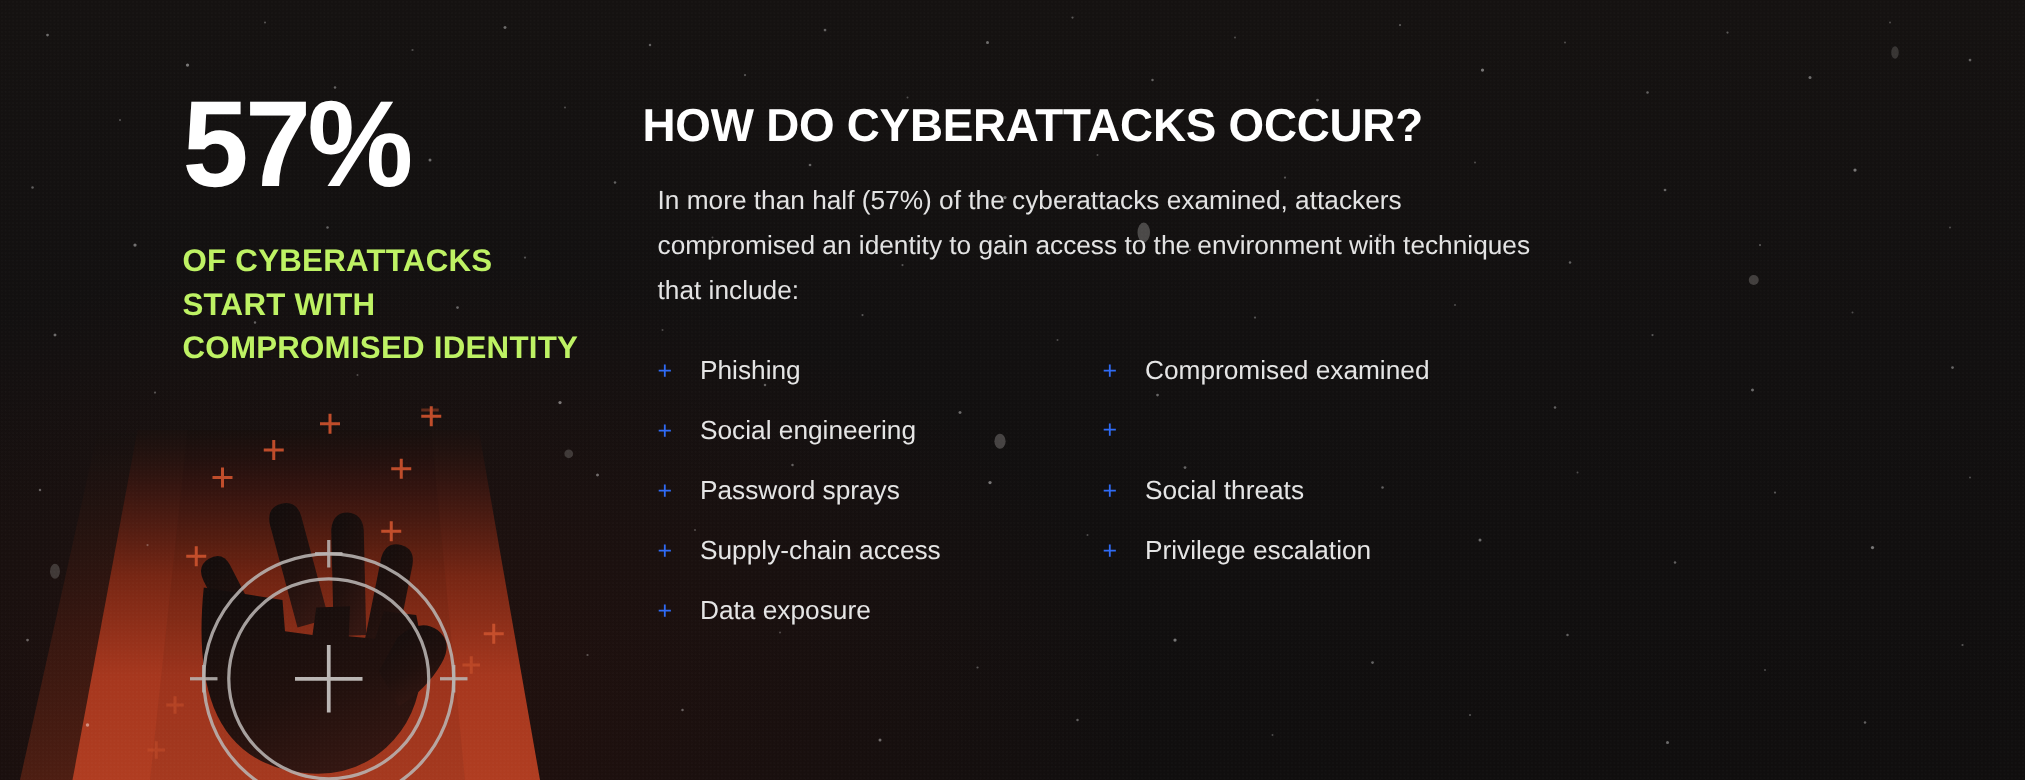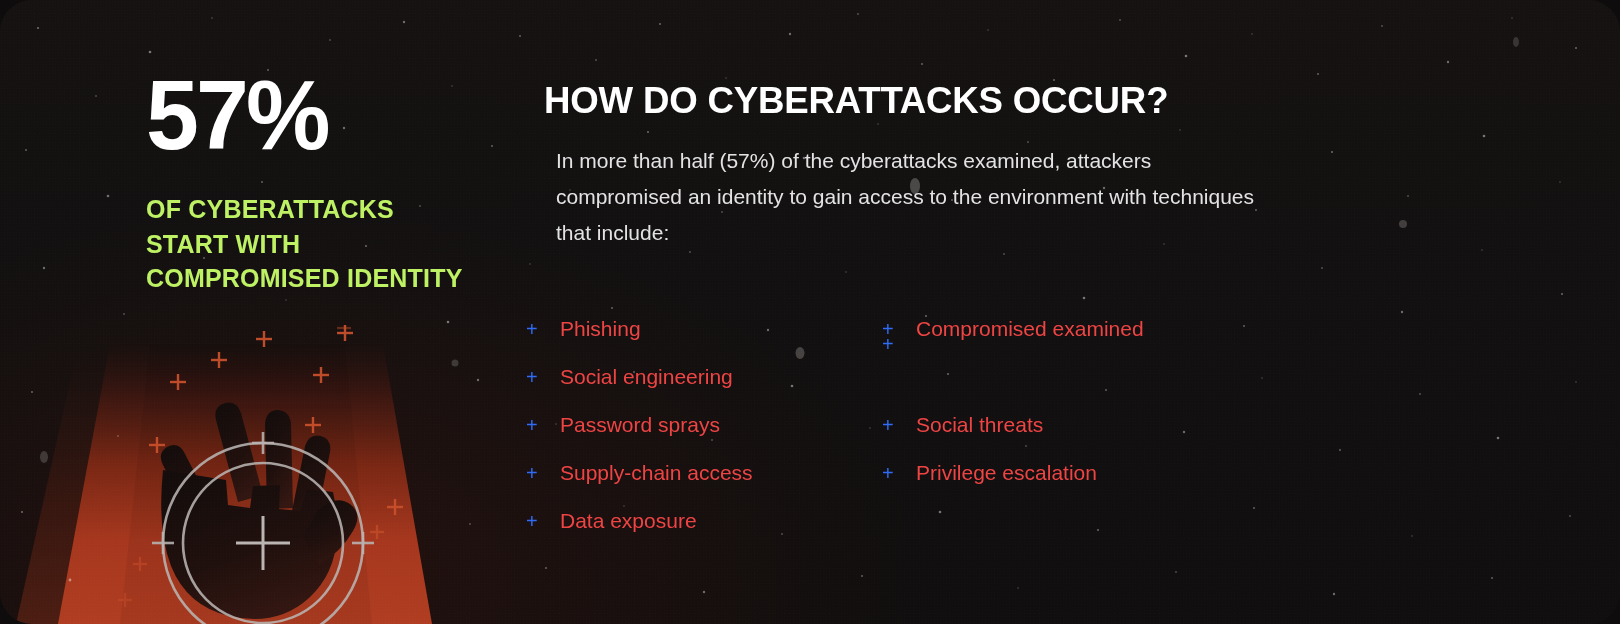--- a/index.html
+++ b/index.html
@@ -13,21 +13,20 @@
     -webkit-font-smoothing: antialiased;
   }
 
   #infographic {
     position: relative;
     width: 1620px;
     height: 624px;
     overflow: hidden;
     background-color: #141111;
     isolation: isolate;
-    border-radius: 32px;
   }
 
   
   .bg-base {
     position: absolute;
     inset: 0;
     background:
       radial-gradient(ellipse 900px 520px at 18% 92%, rgba(120,28,12,0.18), rgba(0,0,0,0) 70%),
       linear-gradient(180deg, #151211 0%, #121010 45%, #100e0e 100%);
     z-index: 0;
@@ -95,21 +94,21 @@
     line-height: 1.38;
     font-weight: 700;
     letter-spacing: 0.2px;
     color: #bef264;
     text-transform: uppercase;
     max-width: 330px;
   }
 
   .right-col {
     position: absolute;
-    left: 544px;
+    left: 514px;
     top: 82px;
     width: 1020px;
   }
   .headline {
     margin: 0;
     font-size: 37px;
     line-height: 1.05;
     font-weight: 700;
     letter-spacing: -0.2px;
     color: #ffffff;
@@ -150,24 +149,23 @@
     width: 34px;
     color: #2f6bf5;
     font-size: 20px;
     font-weight: 500;
     line-height: 1;
     user-select: none;
   }
   .bullet-text {
     font-size: 21px;
     line-height: 1;
-    color: #ef4444;
+    color: #e5e5e5;
     font-weight: 400;
     white-space: nowrap;
-    margin-top: 32px;
   }
 </style>
 </head>
 <body>
 
 <div id="infographic">
 
   <div class="bg-base"></div>
 
   <svg class="illustration" viewBox="0 0 500 304" aria-hidden="true">

